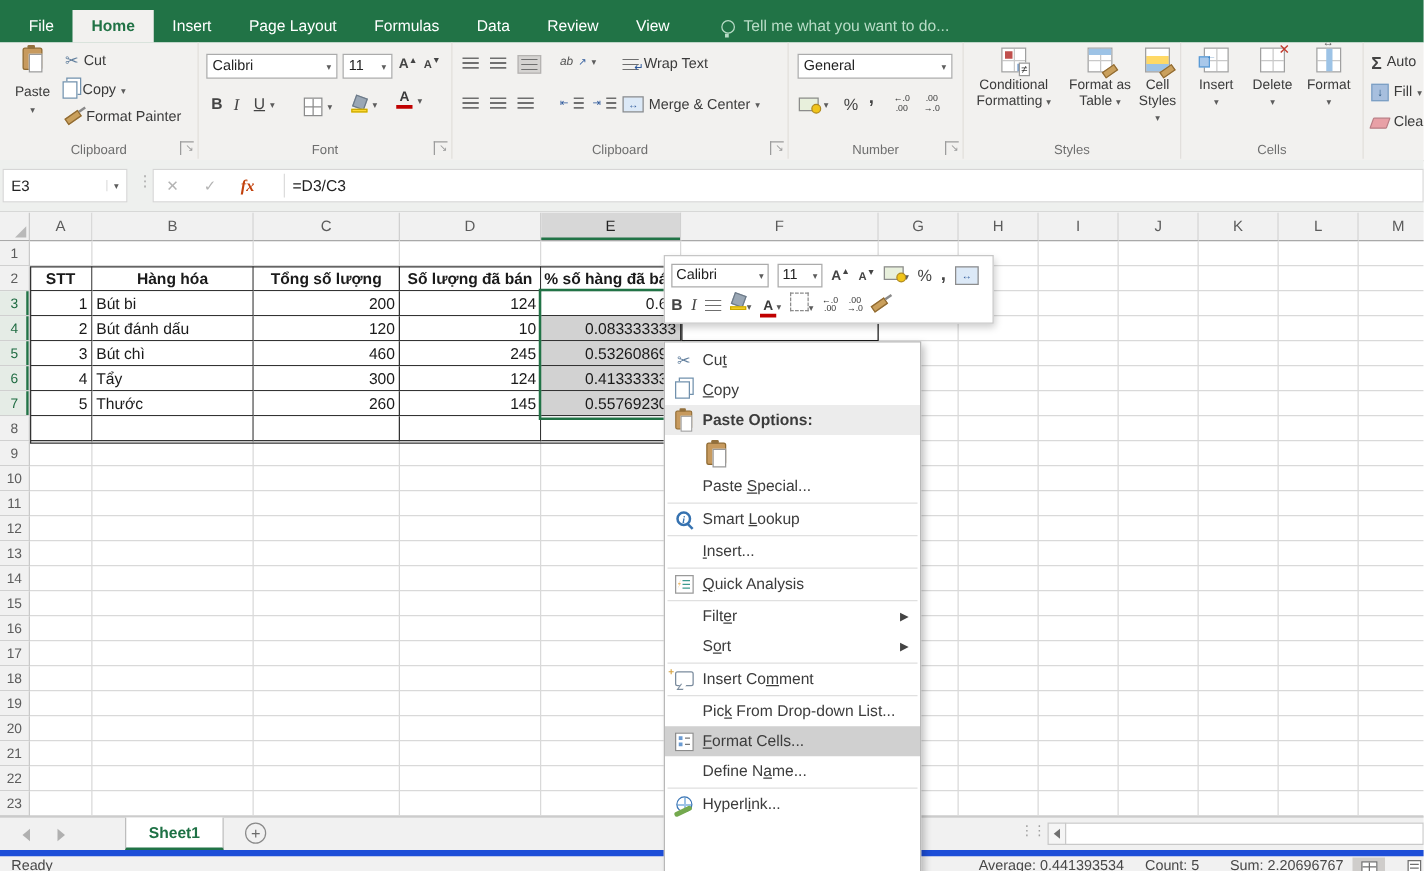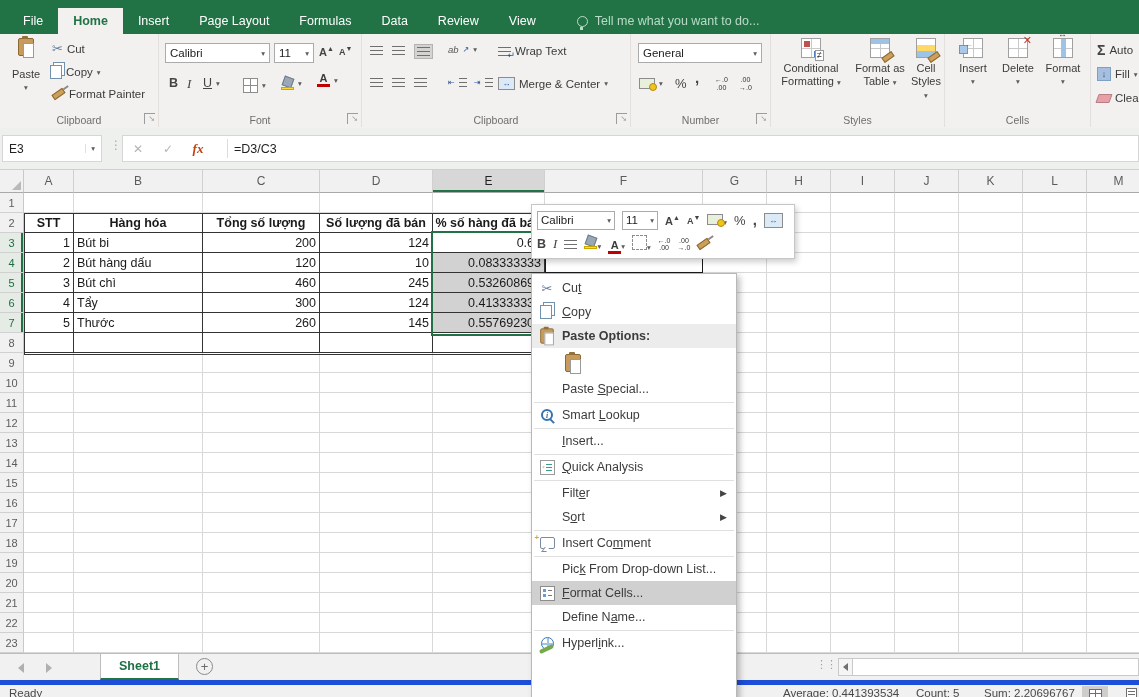--- a/index.html
+++ b/index.html
@@ -480,21 +480,21 @@
     <div class="tcell th" style="left: 74px; top: 43px; width: 129px;">Hàng hóa</div>
     <div class="tcell th" style="left: 203px; top: 43px; width: 117px;">Tổng số lượng</div>
     <div class="tcell th" style="left: 320px; top: 43px; width: 113px;">Số lượng đã bán</div>
     <div class="tcell th" style="left: 433px; top: 43px; width: 112px;">% số hàng đã bán</div>
     <div class="tcell" style="left: 24px; top: 63px; width: 50px; justify-content: flex-end;">1</div>
     <div class="tcell" style="left: 74px; top: 63px; width: 129px; justify-content: flex-start;">Bút bi</div>
     <div class="tcell" style="left: 203px; top: 63px; width: 117px; justify-content: flex-end;">200</div>
     <div class="tcell" style="left: 320px; top: 63px; width: 113px; justify-content: flex-end;">124</div>
     <div class="tcell" style="left: 433px; top: 63px; width: 112px; justify-content: flex-end;">0.62</div>
     <div class="tcell" style="left: 24px; top: 83px; width: 50px; justify-content: flex-end;">2</div>
-    <div class="tcell" style="left: 74px; top: 83px; width: 129px; justify-content: flex-start;">Bút hàng dấu</div>
+    <div class="tcell" style="left: 74px; top: 83px; width: 129px; justify-content: flex-start;">Bút đánh dấu</div>
     <div class="tcell" style="left: 203px; top: 83px; width: 117px; justify-content: flex-end;">120</div>
     <div class="tcell" style="left: 320px; top: 83px; width: 113px; justify-content: flex-end;">10</div>
     <div class="tcell selgray" style="left: 433px; top: 83px; width: 112px; justify-content: flex-end;">0.083333333</div>
     <div class="tcell" style="left: 24px; top: 103px; width: 50px; justify-content: flex-end;">3</div>
     <div class="tcell" style="left: 74px; top: 103px; width: 129px; justify-content: flex-start;">Bút chì</div>
     <div class="tcell" style="left: 203px; top: 103px; width: 117px; justify-content: flex-end;">460</div>
     <div class="tcell" style="left: 320px; top: 103px; width: 113px; justify-content: flex-end;">245</div>
     <div class="tcell selgray" style="left: 433px; top: 103px; width: 112px; justify-content: flex-end;">0.532608696</div>
     <div class="tcell" style="left: 24px; top: 123px; width: 50px; justify-content: flex-end;">4</div>
     <div class="tcell" style="left: 74px; top: 123px; width: 129px; justify-content: flex-start;">Tẩy</div>

